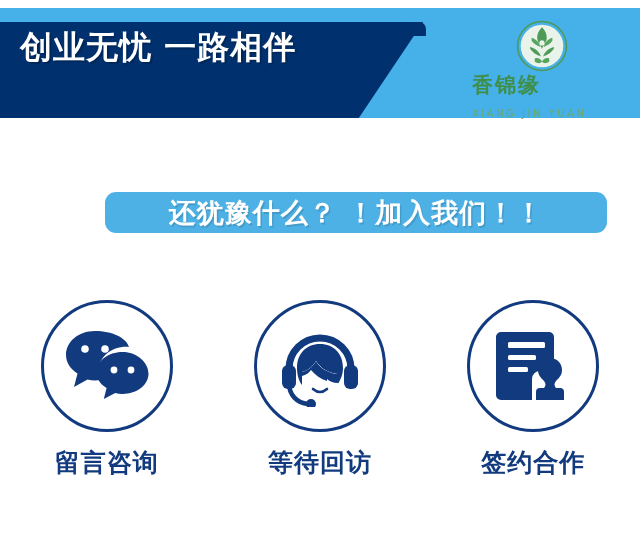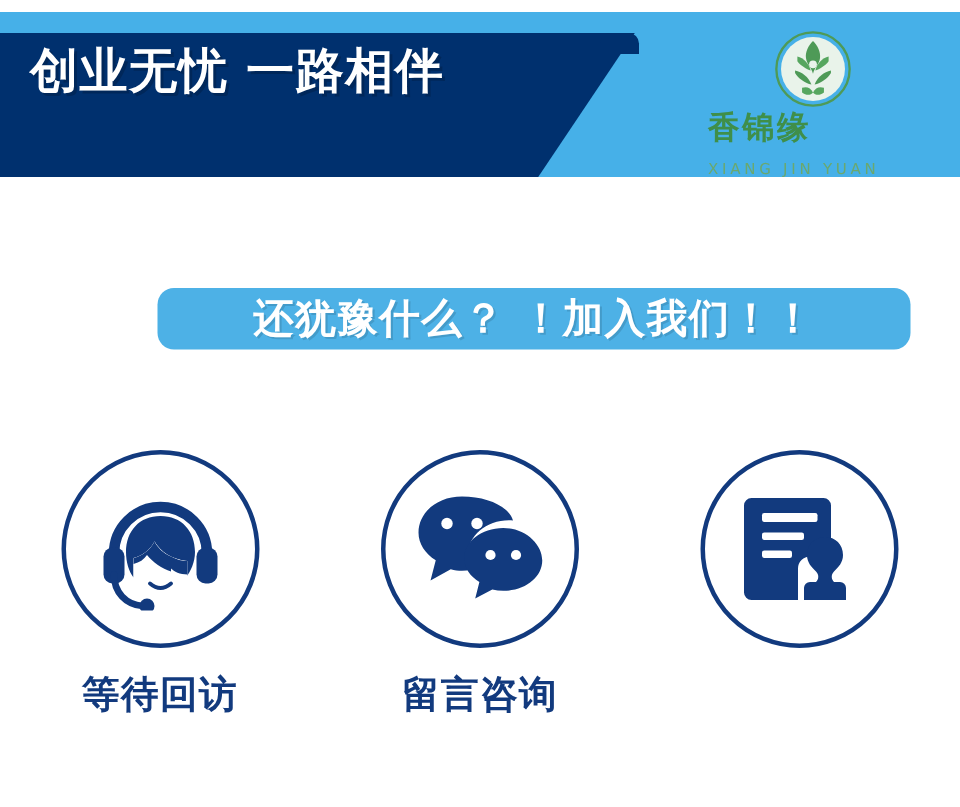--- a/index.html
+++ b/index.html
@@ -216,66 +216,67 @@
     </div>
   </div>
 
 
   <div class="pill">还犹豫什么？ ！加入我们！！</div>
 
   <div class="features">
 
     <div class="feature">
       <div class="feature-circle">
-        <svg width="86" height="82" viewBox="0 0 86 82">
-
-          <path d="M12 44 A31 31 0 0 1 74 44" fill="none" stroke="#123a7e" stroke-width="7" stroke-linecap="round"></path>
-
-          <rect x="5" y="40" width="14" height="24" rx="6" fill="#123a7e"></rect>
-
-          <rect x="67" y="40" width="14" height="24" rx="6" fill="#123a7e"></rect>
-
-          <path d="M43 19 C29 19 20 29 20 43 C20 50 22 56 25 60 L25 47 C30 46 36 42 39 36 C43 43 51 48 60 49 L60 60 C63 56 66 50 66 43 C66 29 57 19 43 19 Z" fill="#123a7e"></path>
-
-          <path d="M25 47 L25 62 C25 70 32 76 43 76 C54 76 61 70 61 62 L61 49 C51 48 43 43 39 36 C36 42 30 46 25 47 Z" fill="#ffffff"></path>
-
-          <path d="M25 47 C30 46 36 42 39 36 C41 40 45 44 50 46 L50 56 C44 54 38 50 34 45 C32 48 29 50 25 51 Z" fill="#123a7e"></path>
-          <path d="M50 46 C54 48 57 49 61 49 L61 58 C56 58 52 56 50 54 Z" fill="#123a7e"></path>
-
-          <path d="M36 64 Q43 70 50 64" fill="none" stroke="#123a7e" stroke-width="2.6" stroke-linecap="round"></path>
-
-          <path d="M12 58 C12 70 20 78 31 79" fill="none" stroke="#123a7e" stroke-width="4.5" stroke-linecap="round"></path>
-          <circle cx="34" cy="79" r="5" fill="#123a7e"></circle>
-        </svg>
-      </div>
-      <div class="feature-label">等待回访</div>
-    </div>
-
-    <div class="feature">
-      <div class="feature-circle">
         <svg width="86" height="78" viewBox="0 0 86 78">
           <path d="M31 4 C14 4 2 15 2 28 C2 35.5 6.5 42.2 13.5 46.5 L10 60 L23.5 52.5 C26 53.2 28.5 53.5 31 53.5 C33 53.5 35 53.3 37 53 C35.5 50 34.8 46.8 34.8 43.4 C34.8 30.2 47.2 19.8 62.3 19.8 C63.2 19.8 64.1 19.85 65 19.94 C62.2 10.7 47.9 4 31 4 Z" fill="#123a7e"></path>
           <circle cx="21" cy="22" r="3.8" fill="#ffffff"></circle>
           <circle cx="41" cy="22" r="3.8" fill="#ffffff"></circle>
           <path d="M62.5 25 C47.8 25 36.5 34.2 36.5 45.2 C36.5 51.7 40.5 57.4 46.6 61 L43.8 72 L55.2 66 C57.6 66.6 60 66.9 62.5 66.9 C77.2 66.9 88.5 57.7 88.5 46.7 C88.5 35.7 77.2 25 62.5 25 Z" fill="#123a7e" transform="translate(-4,0)"></path>
           <circle cx="50" cy="43" r="3.4" fill="#ffffff"></circle>
           <circle cx="67" cy="43" r="3.4" fill="#ffffff"></circle>
         </svg>
       </div>
       <div class="feature-label">留言咨询</div>
     </div>
 
     <div class="feature">
       <div class="feature-circle">
+        <svg width="86" height="82" viewBox="0 0 86 82">
+
+          <path d="M12 44 A31 31 0 0 1 74 44" fill="none" stroke="#123a7e" stroke-width="7" stroke-linecap="round"></path>
+
+          <rect x="5" y="40" width="14" height="24" rx="6" fill="#123a7e"></rect>
+
+          <rect x="67" y="40" width="14" height="24" rx="6" fill="#123a7e"></rect>
+
+          <path d="M43 19 C29 19 20 29 20 43 C20 50 22 56 25 60 L25 47 C30 46 36 42 39 36 C43 43 51 48 60 49 L60 60 C63 56 66 50 66 43 C66 29 57 19 43 19 Z" fill="#123a7e"></path>
+
+          <path d="M25 47 L25 62 C25 70 32 76 43 76 C54 76 61 70 61 62 L61 49 C51 48 43 43 39 36 C36 42 30 46 25 47 Z" fill="#ffffff"></path>
+
+          <path d="M25 47 C30 46 36 42 39 36 C41 40 45 44 50 46 L50 56 C44 54 38 50 34 45 C32 48 29 50 25 51 Z" fill="#123a7e"></path>
+          <path d="M50 46 C54 48 57 49 61 49 L61 58 C56 58 52 56 50 54 Z" fill="#123a7e"></path>
+
+          <path d="M36 64 Q43 70 50 64" fill="none" stroke="#123a7e" stroke-width="2.6" stroke-linecap="round"></path>
+
+          <path d="M12 58 C12 70 20 78 31 79" fill="none" stroke="#123a7e" stroke-width="4.5" stroke-linecap="round"></path>
+          <circle cx="34" cy="79" r="5" fill="#123a7e"></circle>
+        </svg>
+      </div>
+      <div class="feature-label">等待回访</div>
+    </div>
+
+    <div class="feature">
+      <div class="feature-circle">
         <svg width="80" height="80" viewBox="0 0 80 80">
 
           <path d="M8 6 h48 a5 5 0 0 1 5 5 v34 h-14 a8 8 0 0 0 -8 8 v21 h-31 a5 5 0 0 1 -5 -5 v-58 a5 5 0 0 1 5 -5 z" fill="#123a7e"></path>
           <rect x="15" y="16" width="37" height="6" rx="1.5" fill="#ffffff"></rect>
           <rect x="15" y="29" width="28" height="5" rx="1.5" fill="#ffffff"></rect>
           <rect x="15" y="41" width="20" height="5" rx="1.5" fill="#ffffff"></rect>
 
           <path d="M57 32 C50 32 45 37 45 44 C45 49 48 52 51 55 C53 57 53 60 51 62 L47 62 a4 4 0 0 0 -4 4 v8 h28 v-8 a4 4 0 0 0 -4 -4 h-4 c-2 -2 -2 -5 0 -7 c3 -3 6 -6 6 -11 C69 37 64 32 57 32 Z" fill="#123a7e"></path>
         </svg>
       </div>
+      <div class="feature-label">签约合作</div>
     </div>
 
   </div>
 </div>
 
 </body></html>

